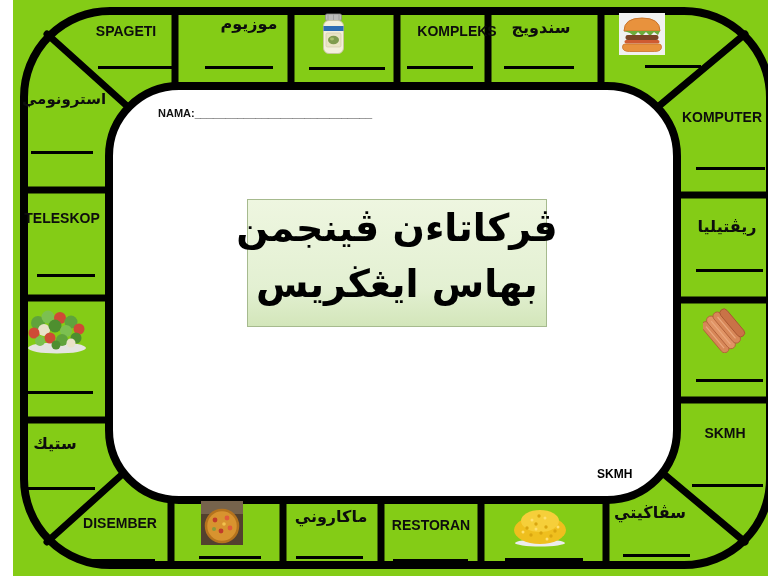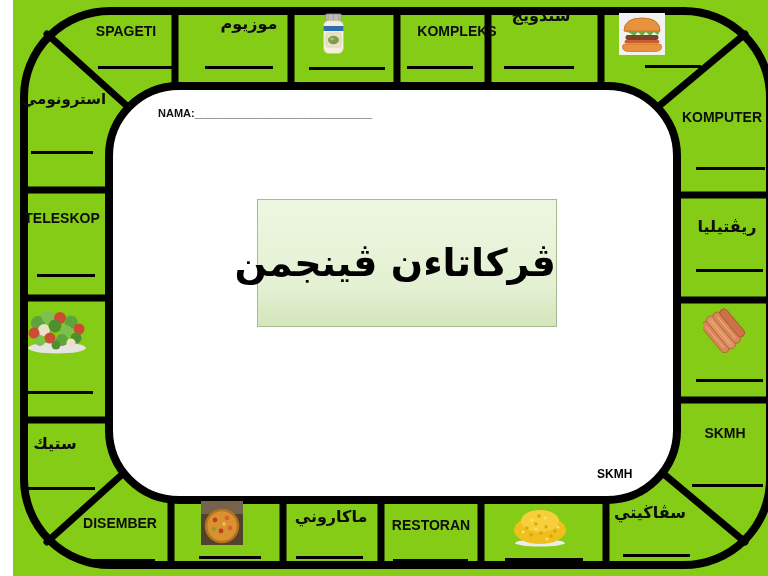--- a/index.html
+++ b/index.html
@@ -9,24 +9,24 @@
   .lbl{position:absolute;transform:translateX(-50%);font-weight:bold;font-size:14px;
        color:#0d0d0d;white-space:nowrap;line-height:1.1;}
   .lbl.ar{font-family:"DejaVu Sans",sans-serif;font-size:16px;direction:rtl;}
   .blank{position:absolute;border-bottom:3px solid #000;height:0;}
   .icon{position:absolute;line-height:0;}
   .icon.boxed{background:#f1f1f1;padding:2px;}
   #nama-line,#kelas-line{position:absolute;left:145px;font-size:11px;font-weight:bold;
        color:#111;letter-spacing:0;white-space:nowrap;}
   #nama-line{top:107px;}
   #kelas-line{top:122px;}
-  #title-box{position:absolute;left:244px;top:199px;width:300px;height:128px;
+  #title-box{position:absolute;left:234px;top:199px;width:300px;height:128px;
        background:linear-gradient(180deg,#eef6e0 0%,#e3f0d2 70%,#d3e6ba 100%);
-       border:1px solid #a6ba8e;display:flex;align-items:center;
-       justify-content:flex-end;box-sizing:border-box;}
+       border:1px solid #a6ba8e;display:flex;flex-direction:column;align-items:center;
+       justify-content:flex-start;box-sizing:border-box;}
   .title-line{font-family:"DejaVu Sans",sans-serif;font-weight:bold;font-size:38px;
        line-height:56px;color:#000;direction:rtl;white-space:nowrap;}
   #school-code{position:absolute;left:584px;top:467px;font-size:12px;font-weight:bold;color:#000;}
 </style>
 </head>
 <body>
 
 <div id="stage">
 
   <svg id="grid" width="768" height="576" viewBox="0 0 768 576">
@@ -80,21 +80,21 @@
       <rect x="6" y="20" width="15" height="14" rx="1.5" fill="#eae4c5" stroke="#cfc8a4" stroke-width="0.6"></rect>
       <ellipse cx="13.5" cy="27" rx="5.5" ry="4.2" fill="#7f9b4e"></ellipse>
       <ellipse cx="12" cy="26" rx="2" ry="1.4" fill="#a9c06b"></ellipse>
     </svg>
   </div>
   <div class="blank" style="left:296px;top:67px;width:76px;"></div>
 
   <div class="lbl" style="left:428px;top:24px;padding-left:32px;">KOMPLEKS</div>
   <div class="blank" style="left:394px;top:66px;width:66px;"></div>
 
-  <div class="lbl ar" style="left:528px;top:7px;">سندويج</div>
+  <div class="lbl ar" style="left:528px;top:19px;">سندويج</div>
   <div class="blank" style="left:491px;top:66px;width:70px;"></div>
 
   <div class="icon boxed" style="left:606px;top:13px;">
     <svg width="42" height="38" viewBox="0 0 42 38">
       <path d="M3 16 Q3 3 21 3 Q39 3 39 16 Z" fill="#e8923d" stroke="#c9742a" stroke-width="1"></path>
       <path d="M3 16 h36 l-2 4 -4 -3 -4 4 -4 -4 -4 4 -4 -4 -4 4 -4 -3 Z" fill="#6cab3c"></path>
       <rect x="4.5" y="20" width="33" height="5" rx="2.2" fill="#7a4526"></rect>
       <rect x="3.5" y="25" width="35" height="3.6" rx="1.8" fill="#cf5b31"></rect>
       <path d="M4 29 h34 q2.5 0 2.5 3 q0 4.5 -7 4.5 h-25 q-7 0 -7 -4.5 q0 -3 2.5 -3 Z" fill="#e8923d" stroke="#c9742a" stroke-width="0.8"></path>
     </svg>
@@ -209,17 +209,18 @@
   </div>
   <div class="blank" style="left:492px;top:558px;width:78px;"></div>
 
   <div class="lbl ar" style="left:637px;top:504px;">سڤاڬيتي</div>
   <div class="blank" style="left:610px;top:554px;width:67px;"></div>
 
   <div id="nama-line"><span>NAMA:</span><span>_____________________________</span></div>
 
   <div id="title-box">
     <div class="title-line">ڤرکاتاءن ڤينجمن</div>
+    <div class="title-line">بهاس ايڠڬريس</div>
   </div>
 
   <div id="school-code">SKMH</div>
 
 </div>
 
 </body></html>

